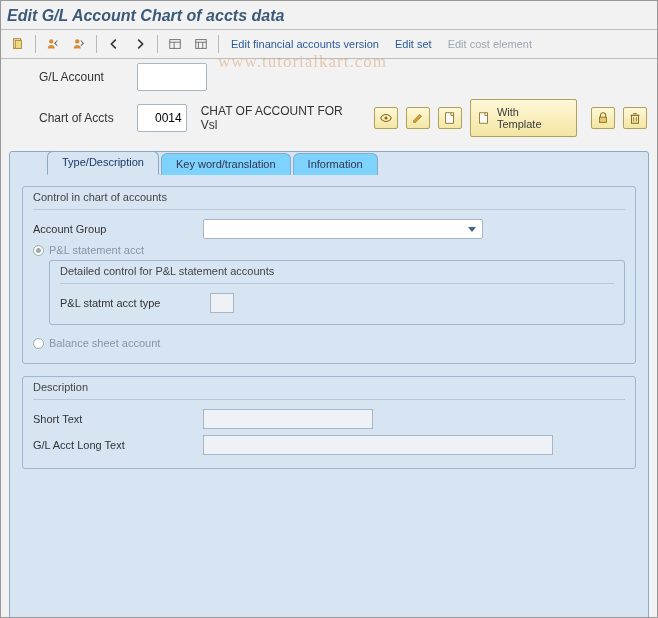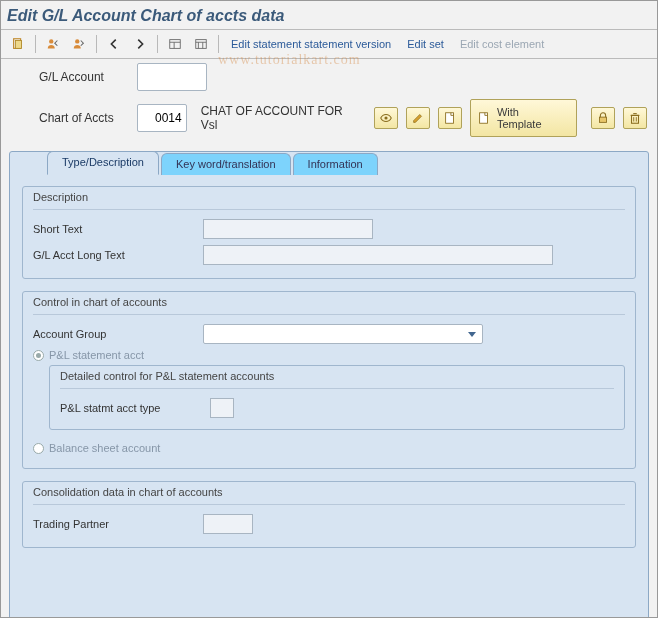--- a/index.html
+++ b/index.html
@@ -144,21 +144,21 @@
   .radio-circle.sel::after { content: ""; width: 5px; height: 5px; background: #9aa; border-radius: 50%; display: block; }
   .inner-group {
     border: 1px solid #9fb6ce; border-radius: 3px;
     margin-left: 16px; padding: 0 10px 8px 10px;
   }
   .short-input { width: 24px; height: 20px; border: 1px solid #a8b5c2; background: #eef2f7;}
   .med-input { width: 170px; height: 20px; border: 1px solid #a8b5c2; background: #eef2f7;}
   .long-input { width: 350px; height: 20px; border: 1px solid #a8b5c2; background: #eef2f7;}
   .watermark {
     position: absolute; top: 52px; left: 218px;
-    font-size: 14px; color: rgba(210,120,40,0.35);
+    font-size: 17px; color: rgba(210,120,40,0.35);
     letter-spacing: 1px; pointer-events: none;
     font-family: Georgia, serif;
   }
 </style>
 </head>
 <body>
 
 <div class="title-bar">Edit G/L Account Chart of accts data</div>
 
 <div class="toolbar">
@@ -204,21 +204,21 @@
   </div>
   <div class="tool-btn">
     <svg viewBox="0 0 16 16">
         <rect x="2" y="3" width="12" height="10" fill="none" stroke="#666"></rect>
         <line x1="2" y1="6" x2="14" y2="6" stroke="#666"></line>
         <line x1="5" y1="6" x2="5" y2="13" stroke="#666"></line>
         <line x1="10" y1="6" x2="10" y2="13" stroke="#666"></line>
       </svg>
   </div>
   <div class="sep"></div>
-  <span class="link">Edit statement statement version</span>
+  <span class="link">Edit financial accounts version</span>
   <span class="link">Edit set</span>
   <span class="link disabled">Edit cost element</span>
 </div>
 
 <div class="watermark">www.tutorialkart.com</div>
 
 <div class="header-row">
   <span class="header-label">G/L Account</span>
   <input class="txt-input" style="width: 70px;" value="">
 </div>
@@ -269,32 +269,20 @@
 
 <div class="tabs-container">
   <div class="tabs-row">
     <div class="tab active">Type/Description</div>
     <div class="tab">Key word/translation</div>
     <div class="tab">Information</div>
   </div>
   <div class="tab-body">
 
     <div class="groupbox">
-      <div class="groupbox-title">Description</div>
-      <div class="form-row">
-        <span class="lbl">Short Text</span>
-        <div class="med-input"></div>
-      </div>
-      <div class="form-row">
-        <span class="lbl">G/L Acct Long Text</span>
-        <div class="long-input"></div>
-      </div>
-    </div>
-
-    <div class="groupbox">
       <div class="groupbox-title">Control in chart of accounts</div>
       <div class="form-row">
         <span class="lbl">Account Group</span>
         <div class="combo"></div>
       </div>
       <div class="radio-row">
         <span class="radio-circle sel"></span>
         <span>P&amp;L statement acct</span>
       </div>
       <div class="inner-group">
@@ -304,21 +292,26 @@
           <div class="short-input"></div>
         </div>
       </div>
       <div class="radio-row" style="margin-top:10px">
         <span class="radio-circle"></span>
         <span>Balance sheet account</span>
       </div>
     </div>
 
     <div class="groupbox">
-      <div class="groupbox-title">Consolidation data in chart of accounts</div>
+      <div class="groupbox-title">Description</div>
       <div class="form-row">
-        <span class="lbl">Trading Partner</span>
-        <div class="short-input" style="width:50px"></div>
+        <span class="lbl">Short Text</span>
+        <div class="med-input"></div>
+      </div>
+      <div class="form-row">
+        <span class="lbl">G/L Acct Long Text</span>
+        <div class="long-input"></div>
       </div>
     </div>
 
+
   </div>
 </div>
 
 </body></html>

